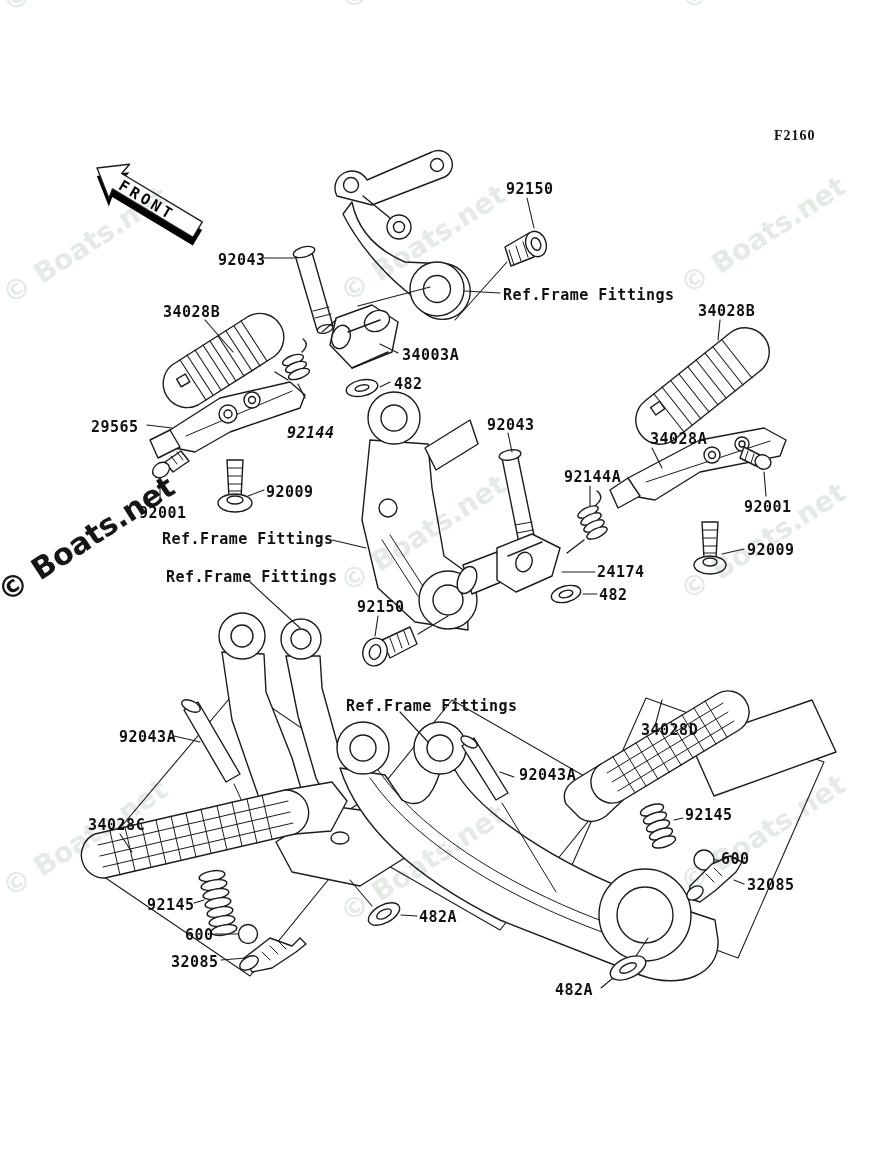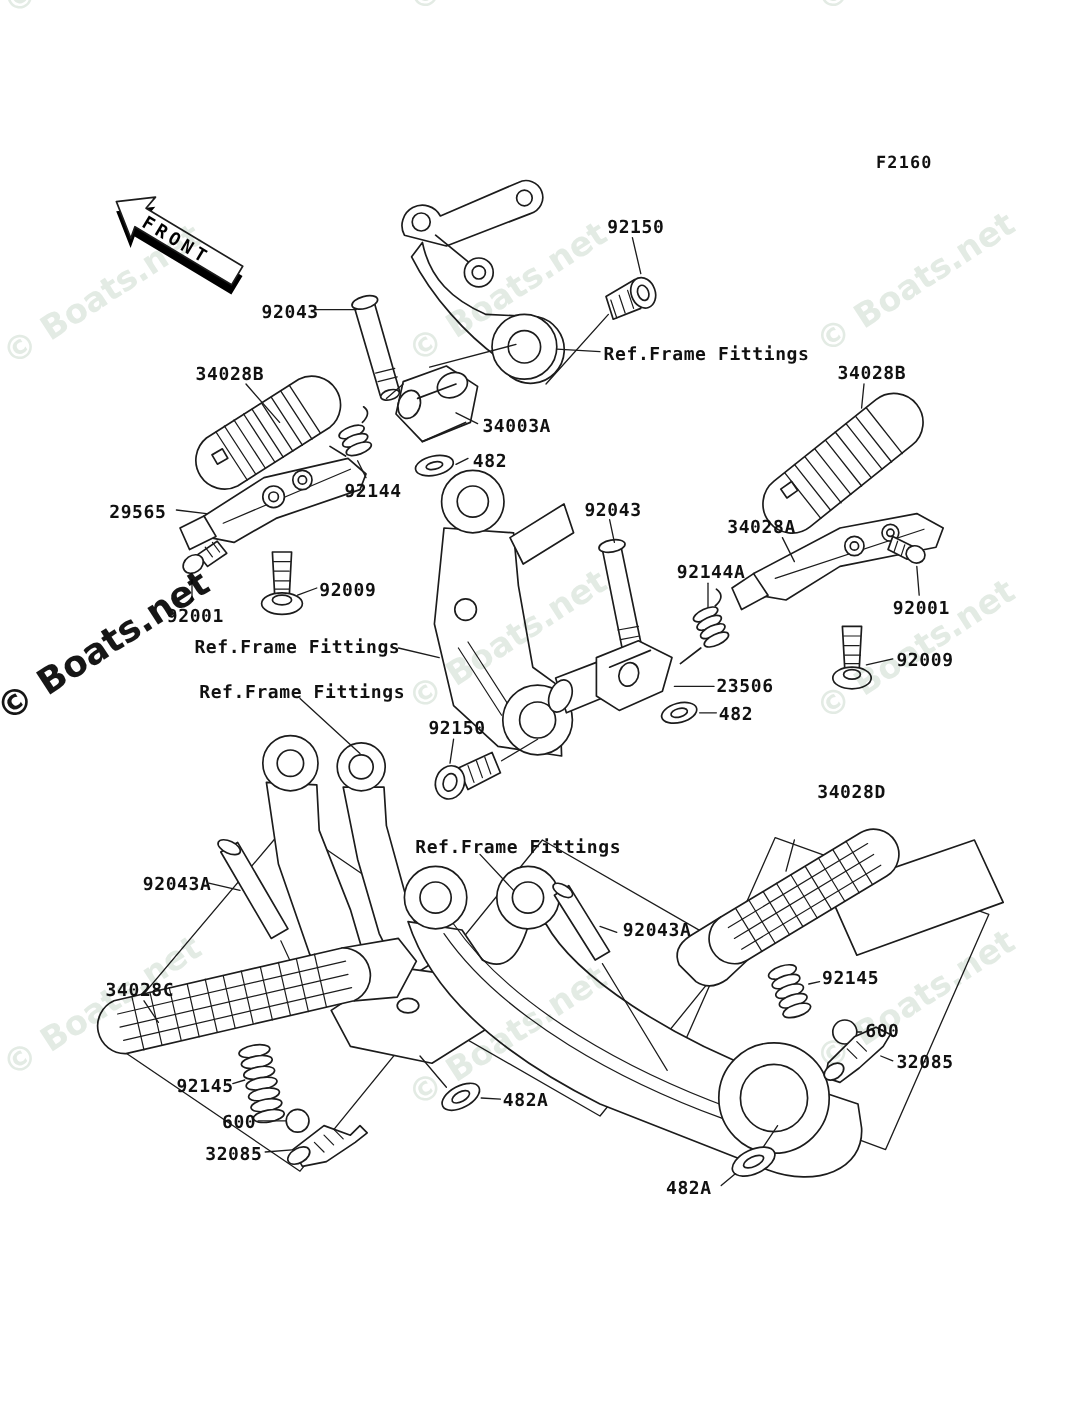--- a/index.html
+++ b/index.html
@@ -327,44 +327,44 @@
   <div class="wm light" style="left:14px;top:278px;">© Boats.net</div>
   <div class="wm light" style="left:352px;top:276px;">© Boats.net</div>
   <div class="wm light" style="left:692px;top:268px;">© Boats.net</div>
   <div class="wm dark" style="left:10px;top:574px;">© Boats.net</div>
   <div class="wm light" style="left:352px;top:566px;">© Boats.net</div>
   <div class="wm light" style="left:692px;top:574px;">© Boats.net</div>
   <div class="wm light" style="left:14px;top:871px;">© Boats.net</div>
   <div class="wm light" style="left:352px;top:896px;">© Boats.net</div>
   <div class="wm light" style="left:692px;top:866px;">© Boats.net</div>
 
-  <div class="lbl code" style="left:730px;top:128px;">F2160</div>
+  <div class="lbl code" style="left:774px;top:128px;font-family:Liberation Serif, serif;">F2160</div>
   <div class="lbl" style="left:506px;top:180px;">92150</div>
   <div class="lbl" style="left:218px;top:251px;">92043</div>
   <div class="lbl" style="left:163px;top:303px;">34028B</div>
   <div class="lbl" style="left:503px;top:286px;">Ref.Frame Fittings</div>
   <div class="lbl" style="left:402px;top:346px;">34003A</div>
   <div class="lbl" style="left:394px;top:375px;">482</div>
-  <div class="lbl" style="left:287px;top:400px;">92144</div>
+  <div class="lbl" style="left:287px;top:424px;font-style:italic;">92144</div>
   <div class="lbl" style="left:91px;top:418px;">29565</div>
   <div class="lbl" style="left:266px;top:483px;">92009</div>
   <div class="lbl" style="left:139px;top:504px;">92001</div>
   <div class="lbl" style="left:487px;top:416px;">92043</div>
   <div class="lbl" style="left:564px;top:468px;">92144A</div>
-  <div class="lbl" style="left:606px;top:430px;text-align:center;">34028A</div>
+  <div class="lbl" style="left:650px;top:430px;text-align:center;">34028A</div>
   <div class="lbl" style="left:698px;top:302px;">34028B</div>
   <div class="lbl" style="left:744px;top:498px;">92001</div>
   <div class="lbl" style="left:747px;top:541px;">92009</div>
-  <div class="lbl" style="left:597px;top:563px;">23506</div>
+  <div class="lbl" style="left:597px;top:563px;">24174</div>
   <div class="lbl" style="left:599px;top:586px;">482</div>
   <div class="lbl" style="left:162px;top:530px;">Ref.Frame Fittings</div>
   <div class="lbl" style="left:166px;top:568px;">Ref.Frame Fittings</div>
   <div class="lbl" style="left:357px;top:598px;">92150</div>
   <div class="lbl" style="left:346px;top:697px;">Ref.Frame Fittings</div>
-  <div class="lbl" style="left:641px;top:651px;margin-left:40px;">34028D</div>
+  <div class="lbl" style="left:641px;top:721px;">34028D</div>
   <div class="lbl" style="left:119px;top:728px;">92043A</div>
   <div class="lbl" style="left:519px;top:766px;">92043A</div>
   <div class="lbl" style="left:88px;top:816px;">34028C</div>
   <div class="lbl" style="left:147px;top:896px;">92145</div>
   <div class="lbl" style="left:185px;top:926px;">600</div>
   <div class="lbl" style="left:171px;top:953px;">32085</div>
   <div class="lbl" style="left:685px;top:806px;">92145</div>
   <div class="lbl" style="left:721px;top:850px;">600</div>
   <div class="lbl" style="left:747px;top:876px;">32085</div>
   <div class="lbl" style="left:419px;top:908px;">482A</div>

